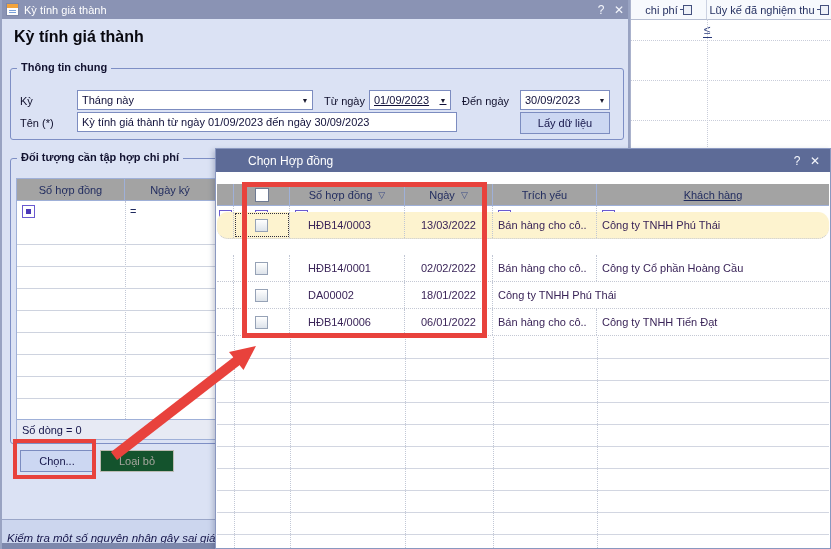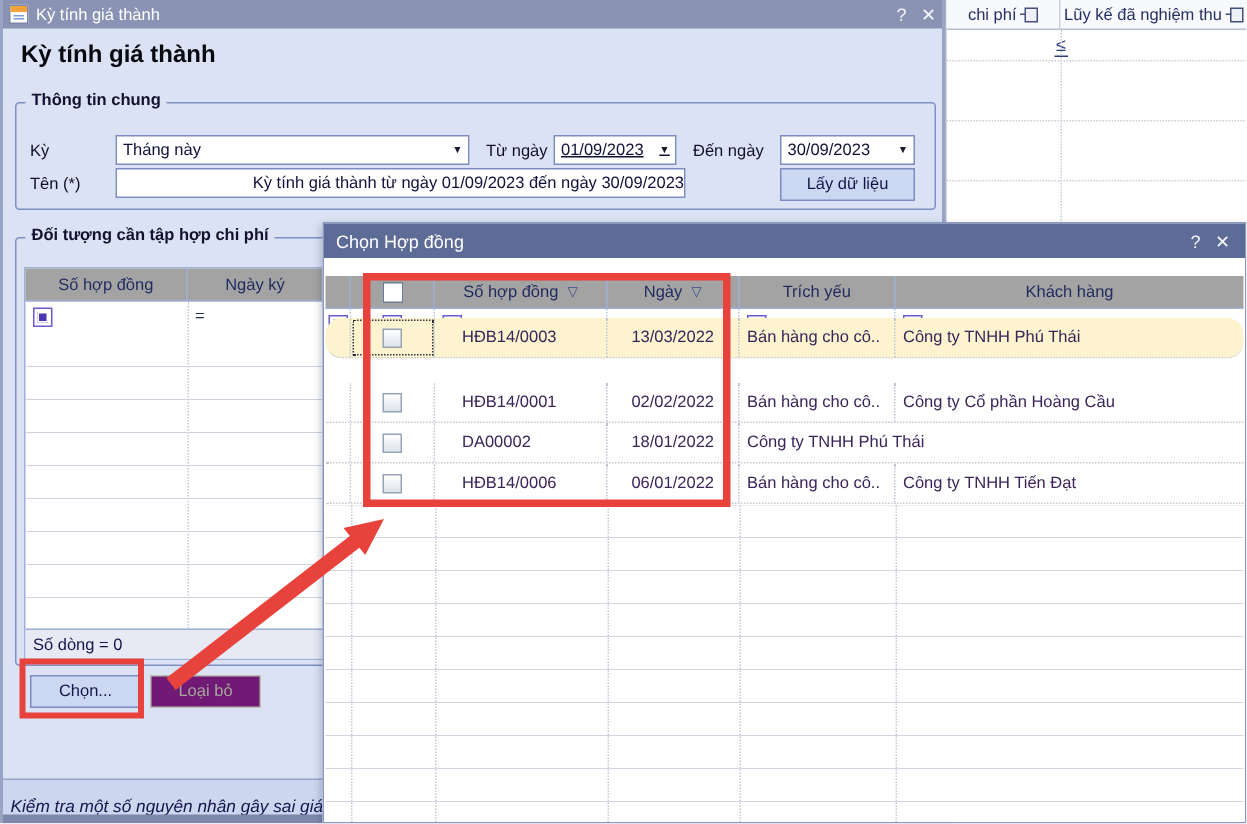--- a/index.html
+++ b/index.html
@@ -31,21 +31,21 @@
   .h1{position:absolute;left:12px;top:28px;font-size:16px;font-weight:bold;color:#08080f;}
 
   .group{position:absolute;border:1px solid #7e8fc5;border-radius:3px;}
   .gtitle{position:absolute;top:-8px;left:6px;background:#dbe2f4;padding:0 4px;font-weight:bold;color:#121230;}
 
   .lbl{position:absolute;color:#10102c;}
   .field{position:absolute;background:#ffffff;border:1px solid #7c8cc0;box-sizing:border-box;height:20px;display:flex;align-items:center;padding-left:4px;color:#10103a;}
   .field .val{flex:1;white-space:nowrap;overflow:hidden;}
   .drop{width:14px;height:100%;display:flex;align-items:center;justify-content:center;font-size:7px;color:#1a1a30;}
   .btn{position:absolute;box-sizing:border-box;background:#ccd7f2;border:1px solid #7c8cc0;color:#15154a;display:flex;align-items:center;justify-content:center;height:22px;}
-  .btn.disabled{background:#701a75;border-color:#bcbcb4;color:#a6a69e;}
+  .btn.disabled{background:#14532d;border-color:#bcbcb4;color:#a6a69e;}
 
   
   .ghead{background:#a3a3a3;border-bottom:1px solid #9fb0d8;display:flex;box-sizing:border-box;}
   .ghcell{display:flex;align-items:center;justify-content:center;gap:6px;color:#1f2a5e;border-right:1px solid #9fb0d8;box-sizing:border-box;height:100%;}
   .ghcell:last-child{border-right:none;}
   .funnel{font-size:9px;color:#3d4d86;}
   .fbox{display:inline-block;width:13px;height:13px;background:#ffffff;border:1px solid #6a5ad0;position:relative;box-sizing:border-box;}
   .fbox::after{content:"";position:absolute;left:2px;top:2px;right:2px;bottom:2px;background:#4a38b8;border:1px solid #fff;}
   .fbox.teal::after{background:linear-gradient(135deg,#7fd4ee,#1b78b8);}
   .cb{display:inline-block;width:13px;height:13px;box-sizing:border-box;border:1px solid #96a2b6;background:linear-gradient(#ffffff,#dde3ea);}
@@ -56,21 +56,21 @@
      background:repeating-linear-gradient(to bottom,transparent 0 21px,#ced3df 21px 22px);}
   .lvline{position:absolute;top:22px;height:218px;border-left:1px dotted #c2c8d6;}
   .lsum{position:absolute;left:0;top:240px;width:198px;height:20px;background:#e7eaf4;border-top:1px solid #9fb0d8;display:flex;align-items:center;padding-left:5px;box-sizing:border-box;color:#15154a;}
 
   .statusbar{position:absolute;left:0;top:519px;width:215px;height:24px;background:#ccd6ee;border-top:1px solid #9aa6c8;display:flex;align-items:flex-end;}
   .statusbar span{font-style:italic;color:#15154a;padding-left:5px;font-size:11.5px;}
   .btmstrip{position:absolute;left:0;top:543px;width:215px;height:6px;background:#7d88ac;}
 
   
   .cdlg{left:215px;top:148px;width:616px;height:401px;background:#ffffff;border:1px solid #8a98c0;box-sizing:border-box;box-shadow:-2px 2px 5px rgba(40,50,90,.25);}
-  .cdlg .titlebar{height:23px;}
+  .cdlg .titlebar{height:23px;padding-left:24px;}
   .cgrid{position:absolute;left:1px;top:35px;width:612px;height:364px;}
   .crow,.chrow,.cfrow{position:absolute;left:0;width:612px;display:flex;box-sizing:border-box;}
   .chrow{height:22px;}
   .cfrow{height:22px;border-bottom:1px dotted #c4c8d4;background:#ffffff;}
   .crow{height:27px;border-bottom:1px dotted #c4c8d4;}
   .ccell{box-sizing:border-box;border-right:1px dotted #c0c6d4;display:flex;align-items:center;white-space:nowrap;overflow:hidden;color:#3a2458;}
   .w-ind{width:17px;}.w-chk{width:56px;justify-content:center;}
   .w-con{width:115px;padding-left:18px;}
   .w-dat{width:88px;justify-content:flex-end;padding-right:16px;}
   .w-sum{width:104px;padding-left:5px;}
@@ -132,21 +132,21 @@
     <div class="field" style="left:367px;top:90px;width:82px;text-decoration:underline;">
       <span class="val">01/09/2023</span>
       <span class="drop">▼</span>
     </div>
     <span class="lbl" style="left:460px;top:95px;">Đến ngày</span>
     <div class="field" style="left:518px;top:90px;width:90px;">
       <span class="val">30/09/2023</span>
       <span class="drop">▼</span>
     </div>
     <span class="lbl" style="left:18px;top:117px;">Tên (*)</span>
-    <div class="field" style="left:75px;top:112px;width:380px;text-align:right;">
+    <div class="field" style="left:75px;top:112px;width:380px;">
       <span class="val">Kỳ tính giá thành từ ngày 01/09/2023 đến ngày 30/09/2023</span>
     </div>
     <div class="btn" style="left:518px;top:112px;width:90px;">
       <span>Lấy dữ liệu</span>
     </div>
 
     <div class="group" style="left:8px;top:158px;width:206px;height:284px;">
       <span class="gtitle" style="white-space:nowrap;">Đối tượng cần tập hợp chi phí</span>
     </div>
     <div class="lgrid">
@@ -199,21 +199,21 @@
           <span>Số hợp đồng</span>
           <span class="funnel">▽</span>
         </div>
         <div class="ghcell" style="width:88px;">
           <span>Ngày</span>
           <span class="funnel">▽</span>
         </div>
         <div class="ghcell" style="width:104px;">
           <span>Trích yếu</span>
         </div>
-        <div class="ghcell" style="width:232px;border-right:none;">
+        <div class="ghcell" style="width:232px;border-right:none;text-decoration:underline;">
           <span>Khách hàng</span>
         </div>
       </div>
 
       <div class="cfrow" style="top:22px;">
         <div class="ccell w-ind" style="justify-content:center;">
             <span class="fbox"></span>
           </div>
         <div class="ccell w-chk">
             <span class="fbox teal"></span>

